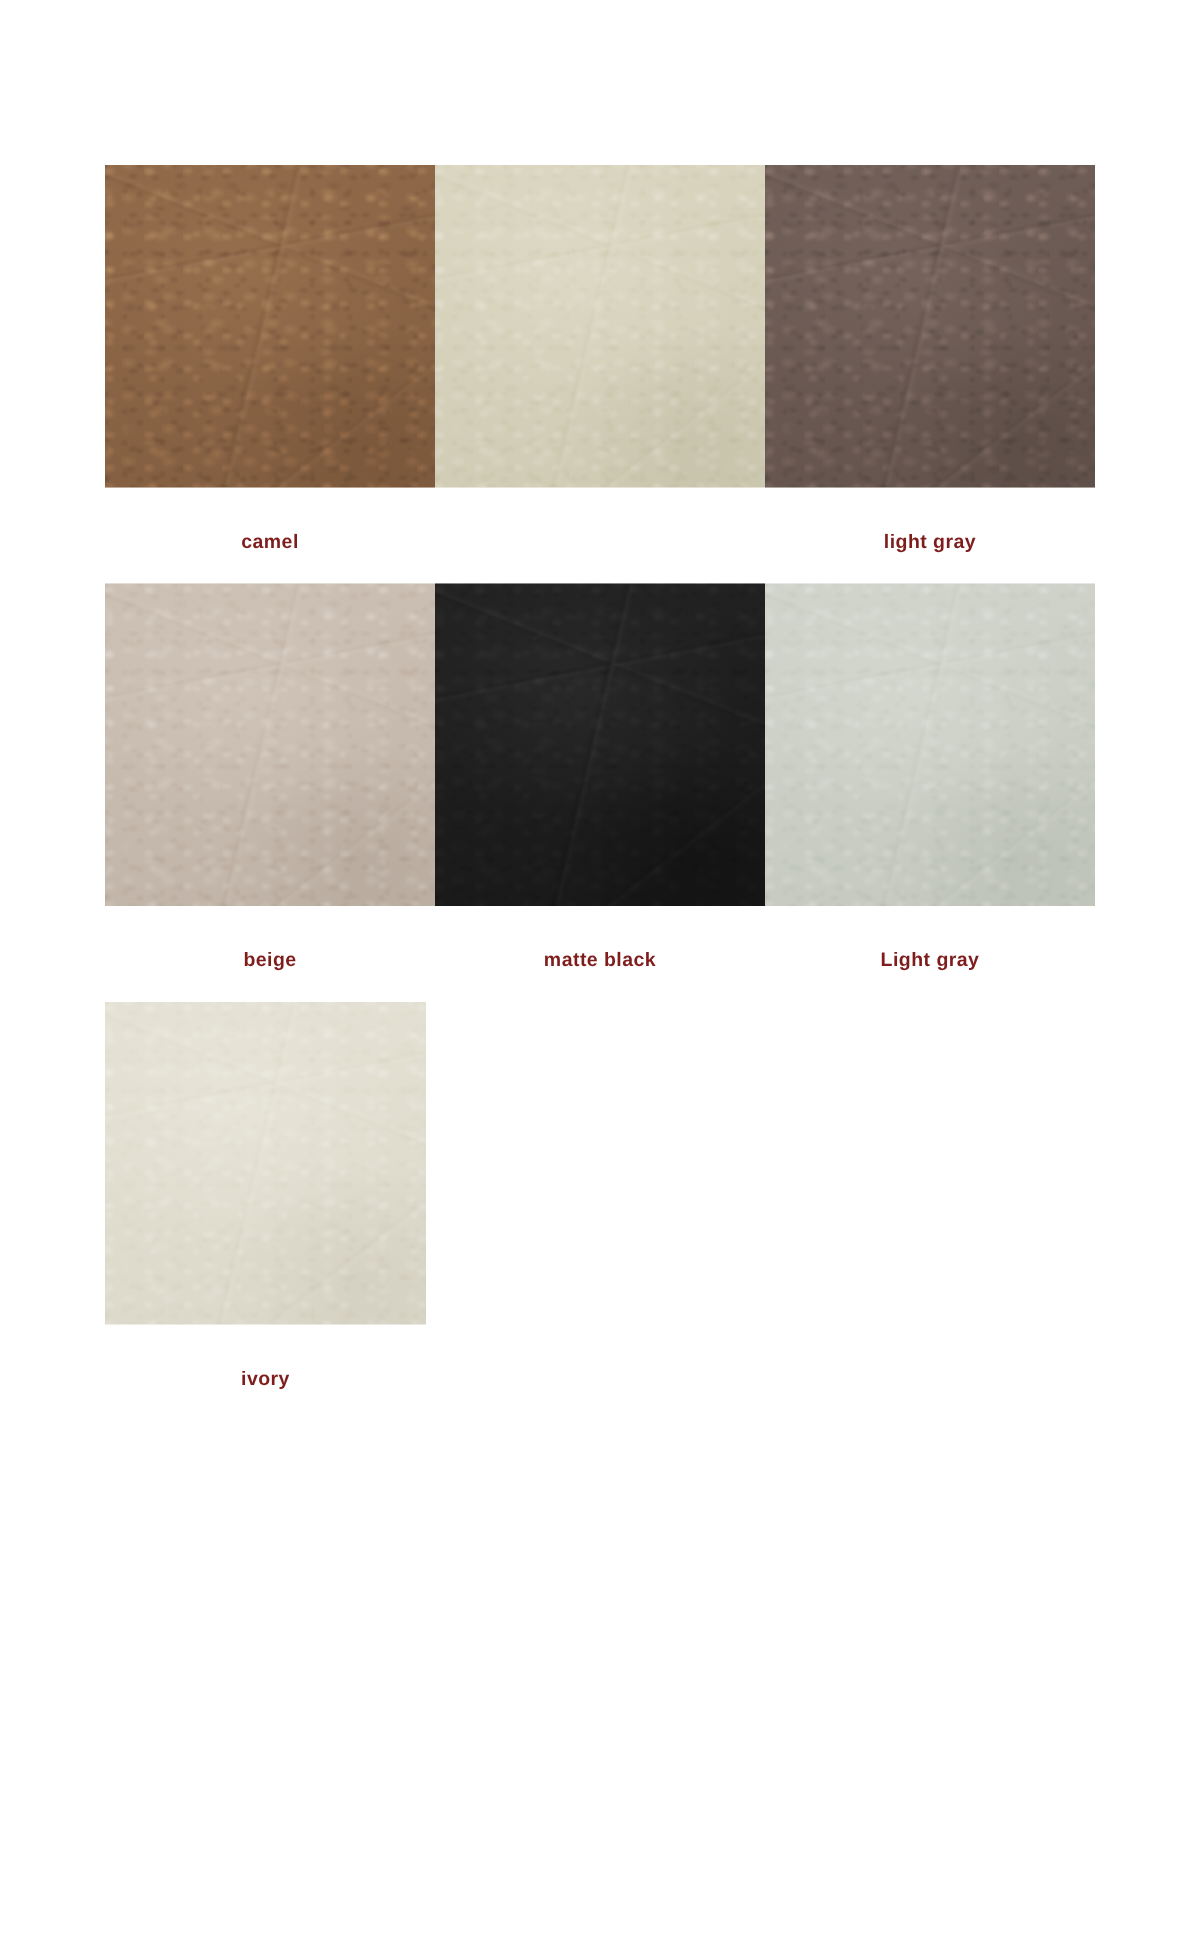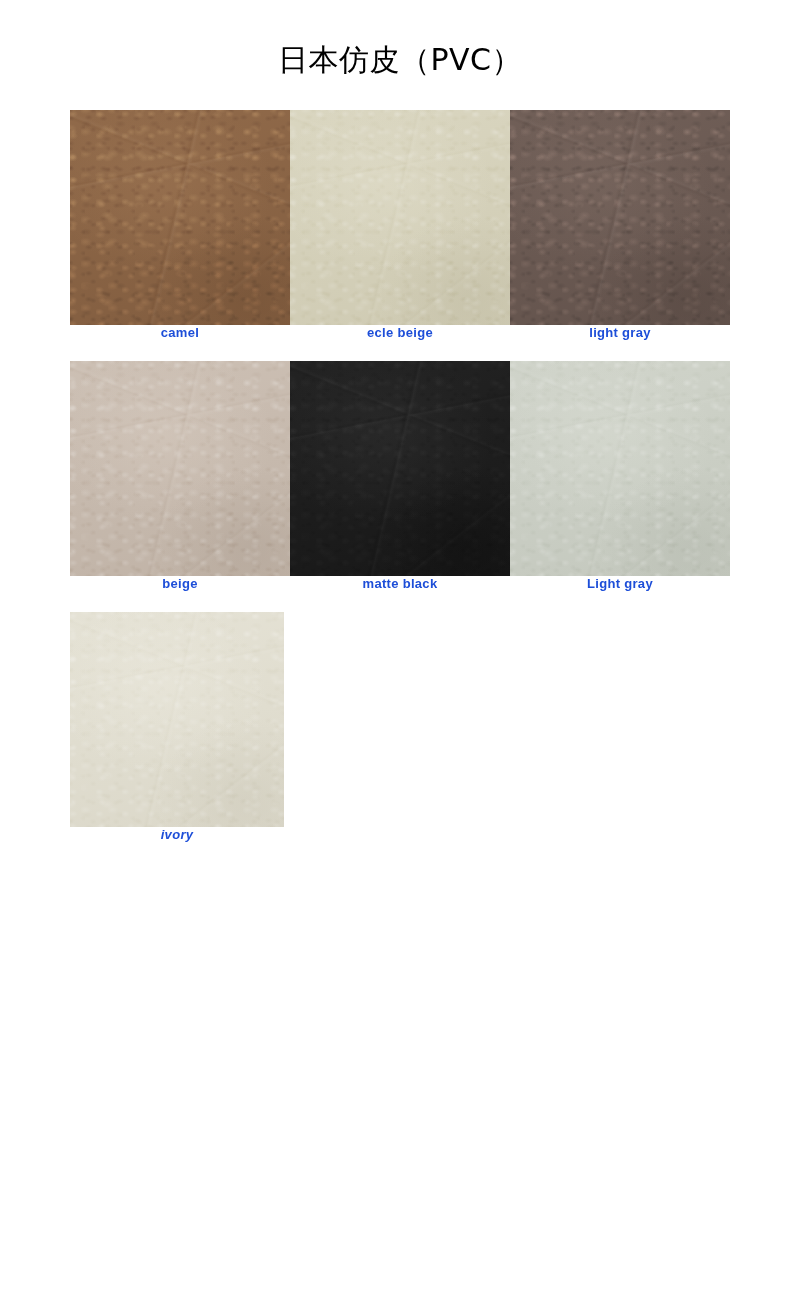--- a/index.html
+++ b/index.html
@@ -53,21 +53,20 @@
   }
   .swatch-row.row-gap {
     margin-top: 20px;
   }
   .swatch-cell {
     width: 220px;
     display: block;
   }
   .swatch-cell.narrow {
     width: 214px;
-    font-style: italic;
   }
   .swatch-tile {
     width: 220px;
     height: 215px;
     display: block;
     position: relative;
     overflow: hidden;
     background-repeat: repeat;
   }
   .swatch-cell.narrow .swatch-tile {
@@ -118,53 +117,52 @@
       radial-gradient(ellipse 60% 55% at 82% 88%, rgba(0,0,0,0.10), rgba(0,0,0,0) 70%),
       linear-gradient(168deg, rgba(255,255,255,0.06) 0%, rgba(0,0,0,0.05) 100%);
   }
 
   
   .swatch-label {
     display: block;
     text-align: center;
     font-size: 13px;
     font-weight: bold;
-    color: #1d4ed8;
+    color: #7f1d1d;
     letter-spacing: 0.3px;
+    padding-top: 28px;
     line-height: 16px;
     font-family: "Liberation Sans", "DejaVu Sans", sans-serif;
   }
 </style>
 </head>
 <body style="background: rgb(255, 255, 255);">
 
 <div class="page">
 
-  <h1 class="page-title">日本仿皮（PVC）</h1>
 
   <div class="swatch-grid">
 
     <div class="swatch-row">
 
       <div class="swatch-cell">
         <div class="swatch-tile" style="background-color: rgb(138, 100, 69);">
           <div class="sheen" style="background: radial-gradient(75% 60% at 42% 35%, rgba(169, 128, 92, 0.333), transparent 68%), radial-gradient(60% 55% at 82% 88%, rgba(109, 76, 50, 0.4), transparent 70%), linear-gradient(168deg, rgba(169, 128, 92, 0.2) 0%, rgba(109, 76, 50, 0.267) 100%);"></div>
           <div class="grain"></div>
           <div class="creases"></div>
         </div>
         <span class="swatch-label">camel</span>
       </div>
 
       <div class="swatch-cell">
         <div class="swatch-tile" style="background-color: rgb(214, 210, 187);">
           <div class="sheen" style="background: radial-gradient(75% 60% at 42% 35%, rgba(232, 229, 212, 0.333), transparent 68%), radial-gradient(60% 55% at 82% 88%, rgba(188, 183, 158, 0.4), transparent 70%), linear-gradient(168deg, rgba(232, 229, 212, 0.2) 0%, rgba(188, 183, 158, 0.267) 100%);"></div>
           <div class="grain"></div>
           <div class="creases"></div>
         </div>
-        <span class="swatch-label">ecle beige</span>
       </div>
 
       <div class="swatch-cell">
         <div class="swatch-tile" style="background-color: rgb(107, 90, 83);">
           <div class="sheen" style="background: radial-gradient(75% 60% at 42% 35%, rgba(134, 115, 106, 0.333), transparent 68%), radial-gradient(60% 55% at 82% 88%, rgba(80, 66, 60, 0.4), transparent 70%), linear-gradient(168deg, rgba(134, 115, 106, 0.2) 0%, rgba(80, 66, 60, 0.267) 100%);"></div>
           <div class="grain"></div>
           <div class="creases"></div>
         </div>
         <span class="swatch-label">light gray</span>
       </div>

